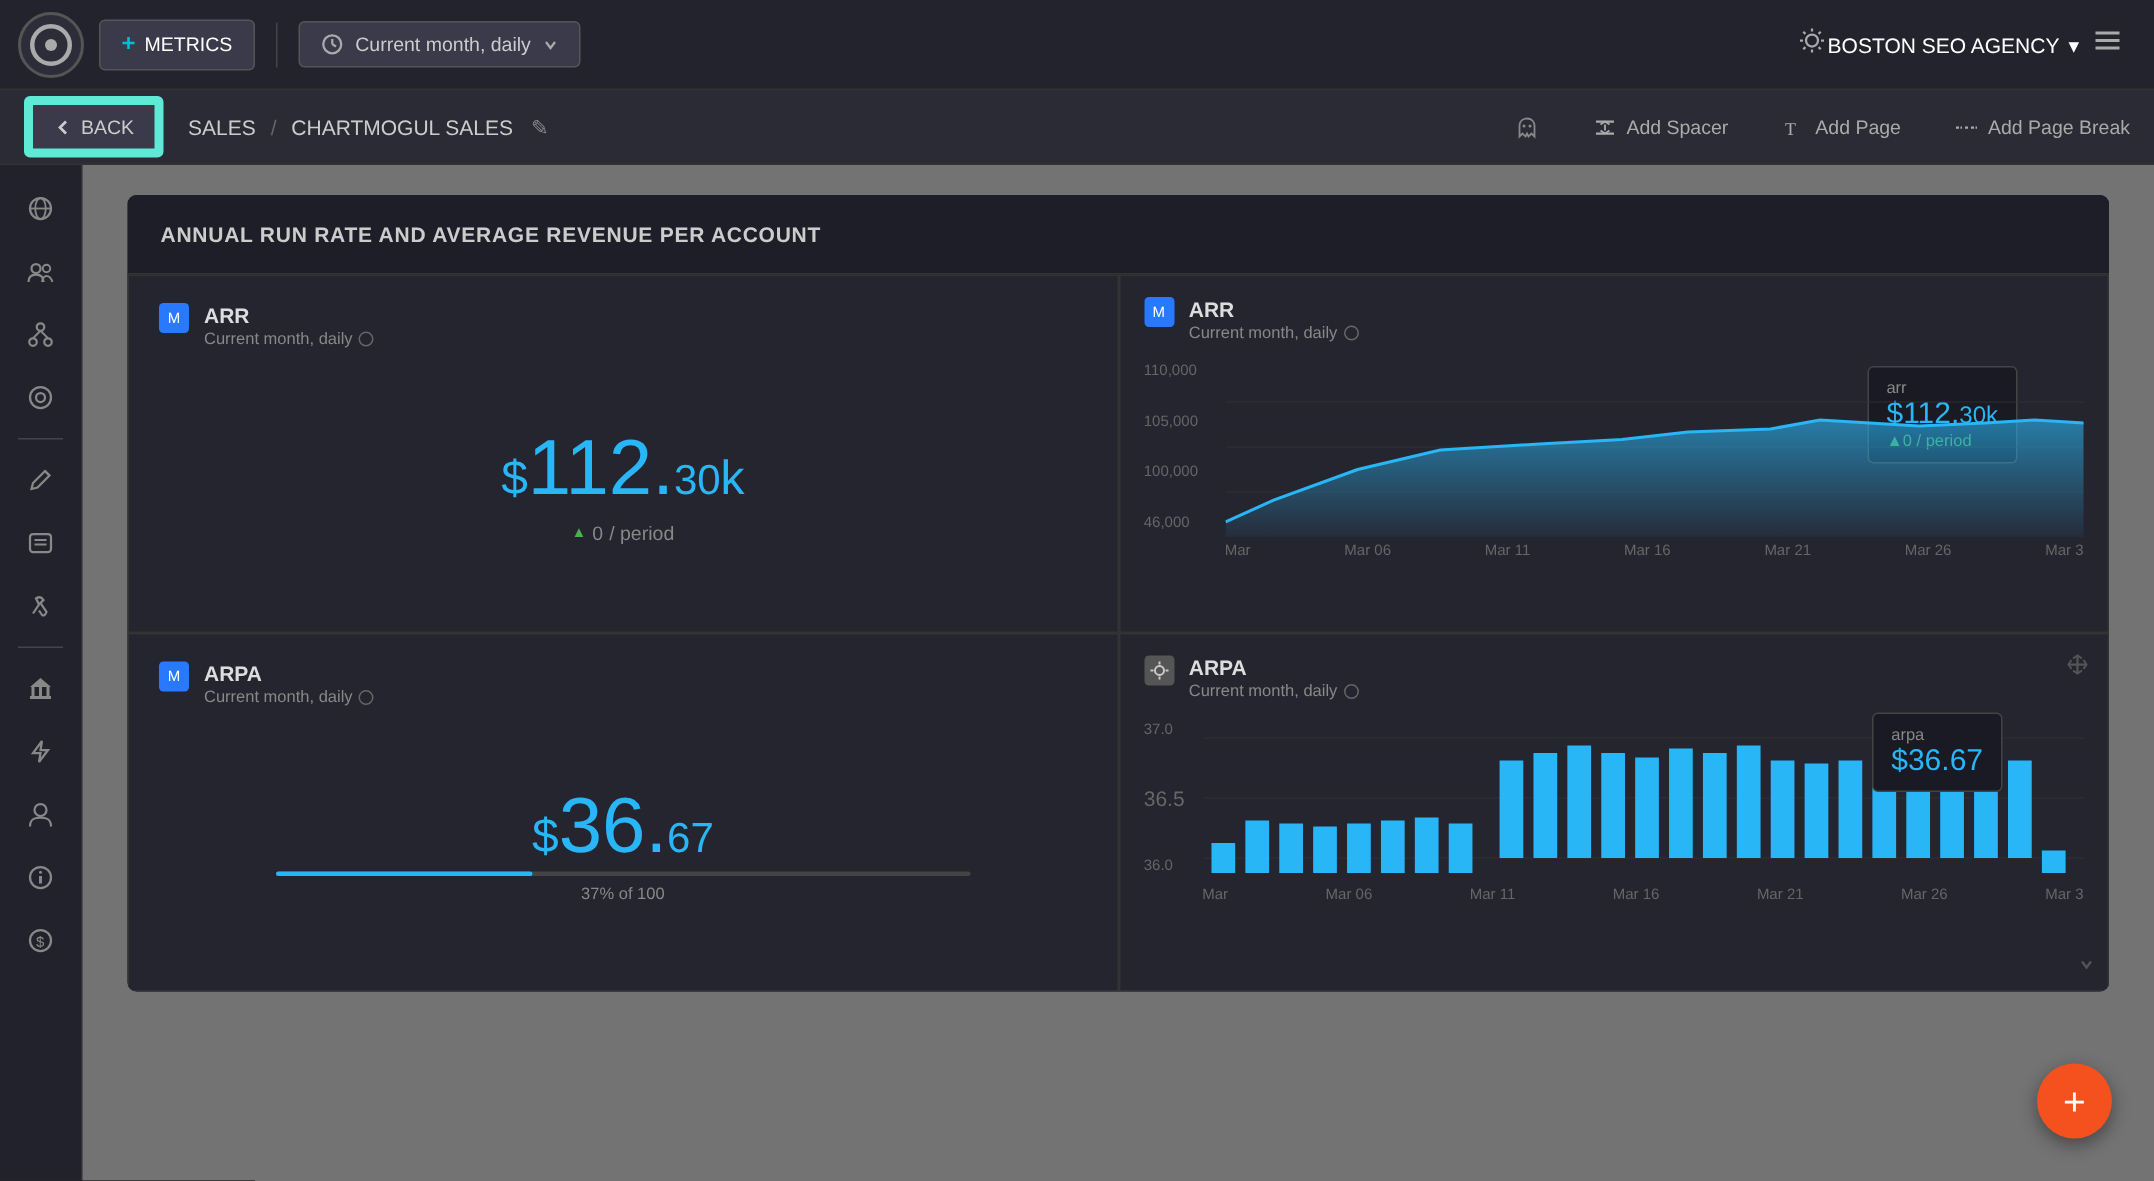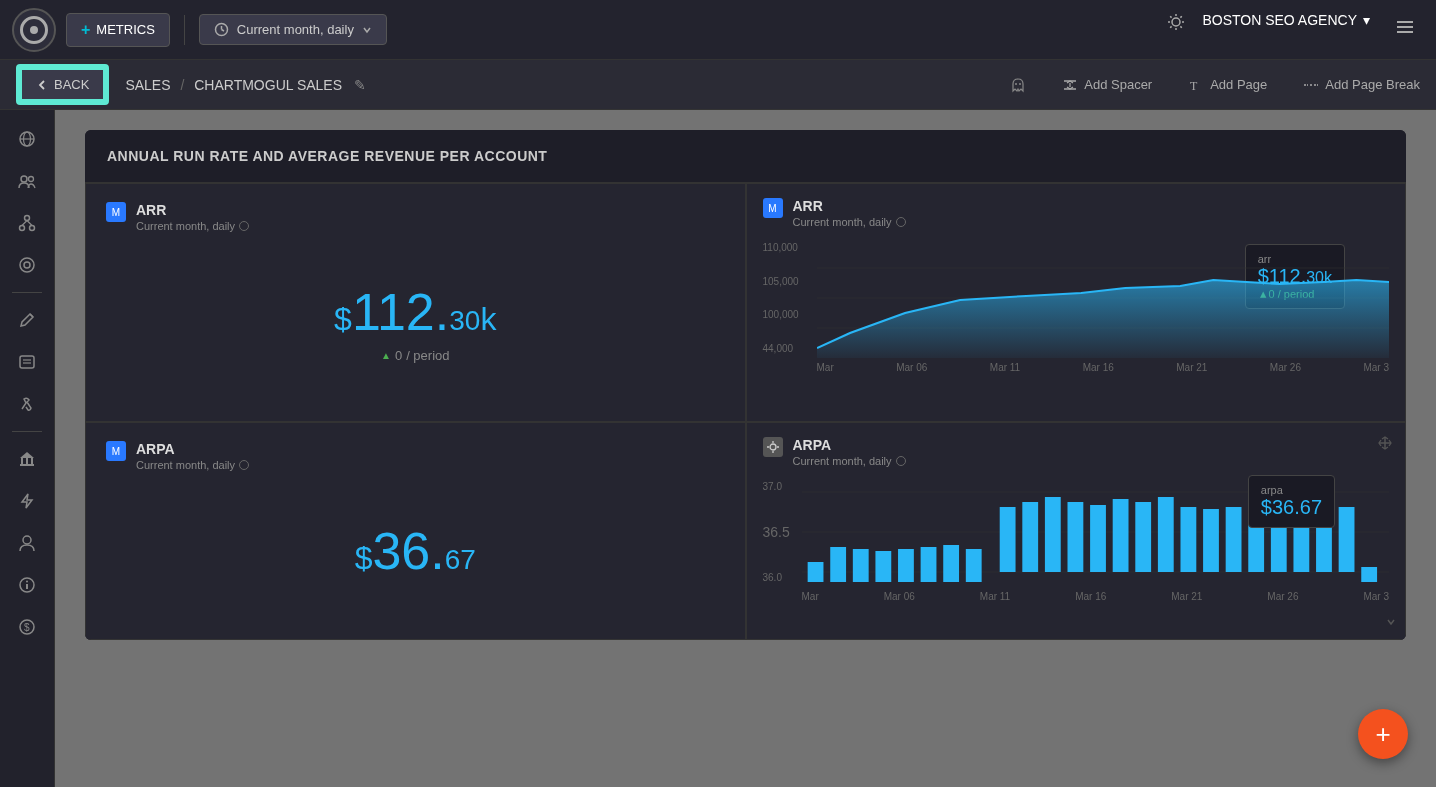--- a/index.html
+++ b/index.html
@@ -69,21 +69,21 @@
       background: #3a3a4a;
       border: 1px solid #555;
       color: #ccc;
       padding: 7px 14px;
       border-radius: 4px;
       cursor: pointer;
       display: flex; align-items: center; gap: 8px;
       font-size: 13px;
     }
     .agency-area {
-      display: flex; align-items: flex-start; gap: 16px;
+      display: flex; align-items: center; gap: 0;
     }
     .sun-icon-btn {
       background: none; border: none; color: #aaa; cursor: pointer; font-size: 18px;
     }
     .agency-btn {
       background: none; border: none; color: #fff; cursor: pointer; font-size: 14px;
       display: flex; align-items: center; gap: 6px;
     }
     .hamburger-btn {
       background: none; border: none; color: #aaa; cursor: pointer; font-size: 20px;
@@ -568,21 +568,21 @@
             <div class="tooltip-change">▲0 / period</div>
           </div>
 
           <div class="chart-area">
             <div style="display:flex; gap:4px; height:120px;">
 
               <div style="display:flex; flex-direction:column; justify-content:space-between; padding: 4px 0; width:50px; flex-shrink:0;">
                 <span style="font-size:10px; color:#666;">110,000</span>
                 <span style="font-size:10px; color:#666;">105,000</span>
                 <span style="font-size:10px; color:#666;">100,000</span>
-                <span style="font-size:10px; color:#666;">44,000</span>
+                <span style="font-size:10px; color:#666;">46,000</span>
               </div>
 
               <svg width="100%" height="120" viewBox="0 0 520 120" preserveAspectRatio="none">
                 <defs>
                   <linearGradient id="areaGrad" x1="0" y1="0" x2="0" y2="1">
                     <stop offset="0%" stop-color="#29b6f6" stop-opacity="0.6"></stop>
                     <stop offset="100%" stop-color="#29b6f6" stop-opacity="0.05"></stop>
                   </linearGradient>
                 </defs>
 
@@ -614,20 +614,26 @@
               <div class="widget-title">ARPA</div>
               <div class="widget-subtitle">
                 <span>Current month, daily</span>
                 <span class="info-dot"></span>
               </div>
             </div>
           </div>
           <div class="big-number-container">
             <div class="big-number">
               <span class="dollar">$</span><span>36.</span><span class="decimal">67</span>
+            </div>
+            <div class="progress-bar-container">
+              <div class="progress-bar-track">
+                <div class="progress-bar-fill"></div>
+              </div>
+              <div class="progress-text">37% of 100</div>
             </div>
           </div>
         </div>
 
         <div class="widget-card chart-widget" style="position:relative;">
           <div class="widget-header">
             <div class="widget-logo" style="background:#555;">
               <svg width="14" height="14" viewBox="0 0 14 14">
                 <circle cx="7" cy="7" r="3" fill="none" stroke="#ccc" stroke-width="1.3"></circle>
                 <line x1="7" y1="1" x2="7" y2="3" stroke="#ccc" stroke-width="1.3"></line>

